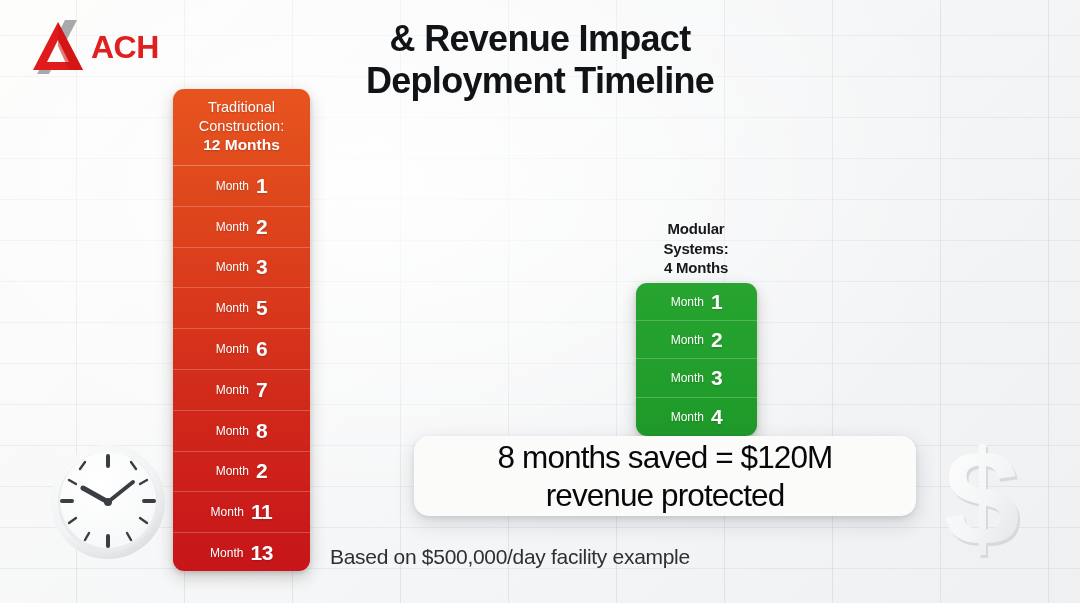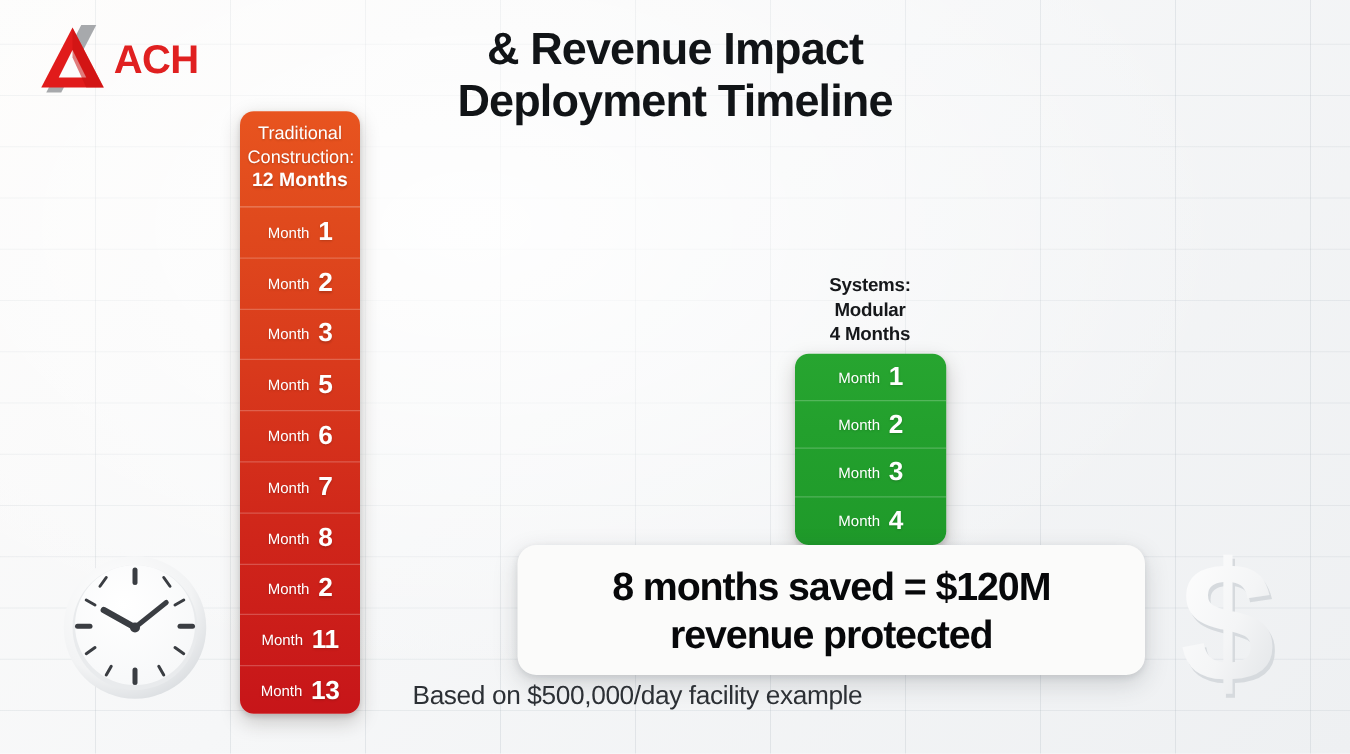--- a/index.html
+++ b/index.html
@@ -37,21 +37,21 @@
     text-align:center; color:#111417;
     font-size:36px; font-weight:bold; line-height:1.17;
     letter-spacing:-0.7px;
   }
 
   
   .bar {
     position:absolute; border-radius:11px; overflow:hidden;
     box-shadow:0 6px 16px rgba(40,30,25,0.22), 0 2px 4px rgba(40,30,25,0.14);
   }
-  #orange-bar { left:192px; top:89px; width:96px; height:482px;
+  #orange-bar { left:173px; top:89px; width:137px; height:482px;
     background:linear-gradient(180deg,#e8541f 0%,#e04a1d 18%,#d93a1c 42%,#d0271a 68%,#c71519 100%); }
   #green-bar  { left:636px; top:283px; width:121px; height:153px;
     background:linear-gradient(180deg,#27a530 0%,#23a02d 40%,#1f9a2a 100%); }
 
   .bar-header {
     color:#fff; text-align:center; padding:9px 6px 10px;
     font-size:14.5px; line-height:1.28;
     border-bottom:1px solid rgba(255,255,255,0.30);
     text-shadow:0 1px 2px rgba(0,0,0,0.2);
   }
@@ -71,25 +71,25 @@
   
   #green-label {
     position:absolute; left:620px; top:219px; width:152px;
     text-align:center; color:#16181b;
     font-size:15px; font-weight:bold; line-height:1.3;
     letter-spacing:-0.2px;
   }
 
   
   #callout {
-    position:absolute; left:414px; top:436px; width:502px; height:104px;
+    position:absolute; left:414px; top:436px; width:502px; height:80px;
     background:#fbfbfa; border-radius:15px;
     box-shadow:0 7px 20px rgba(40,45,55,0.17), 0 2px 5px rgba(40,45,55,0.10);
     display:flex; flex-direction:column; align-items:center; justify-content:center;
-    color:#07080a; font-weight:bold; font-size:31.5px; line-height:1.22;
+    color:#07080a; font-weight:normal; font-size:31.5px; line-height:1.22;
     letter-spacing:-0.9px; text-align:center;
   }
 
   #footnote {
     position:absolute; left:330px; top:545px; width:660px;
     color:#2c3035;
     font-size:21px; letter-spacing:-0.3px;
   }
 
   
@@ -163,22 +163,22 @@
         <span class="month-num">11</span>
       </div>
       <div class="month-row">
         <span class="month-word">Month</span>
         <span class="month-num">13</span>
       </div>
     </div>
 </div>
 
 <div id="green-label">
+  <div>Modular</div>
   <div>Systems:</div>
-  <div>Modular</div>
   <div>4 Months</div>
 </div>
 <div id="green-bar" class="bar">
   <div id="green-rows">
       <div class="month-row">
         <span class="month-word">Month</span>
         <span class="month-num">1</span>
       </div>
       <div class="month-row">
         <span class="month-word">Month</span>

